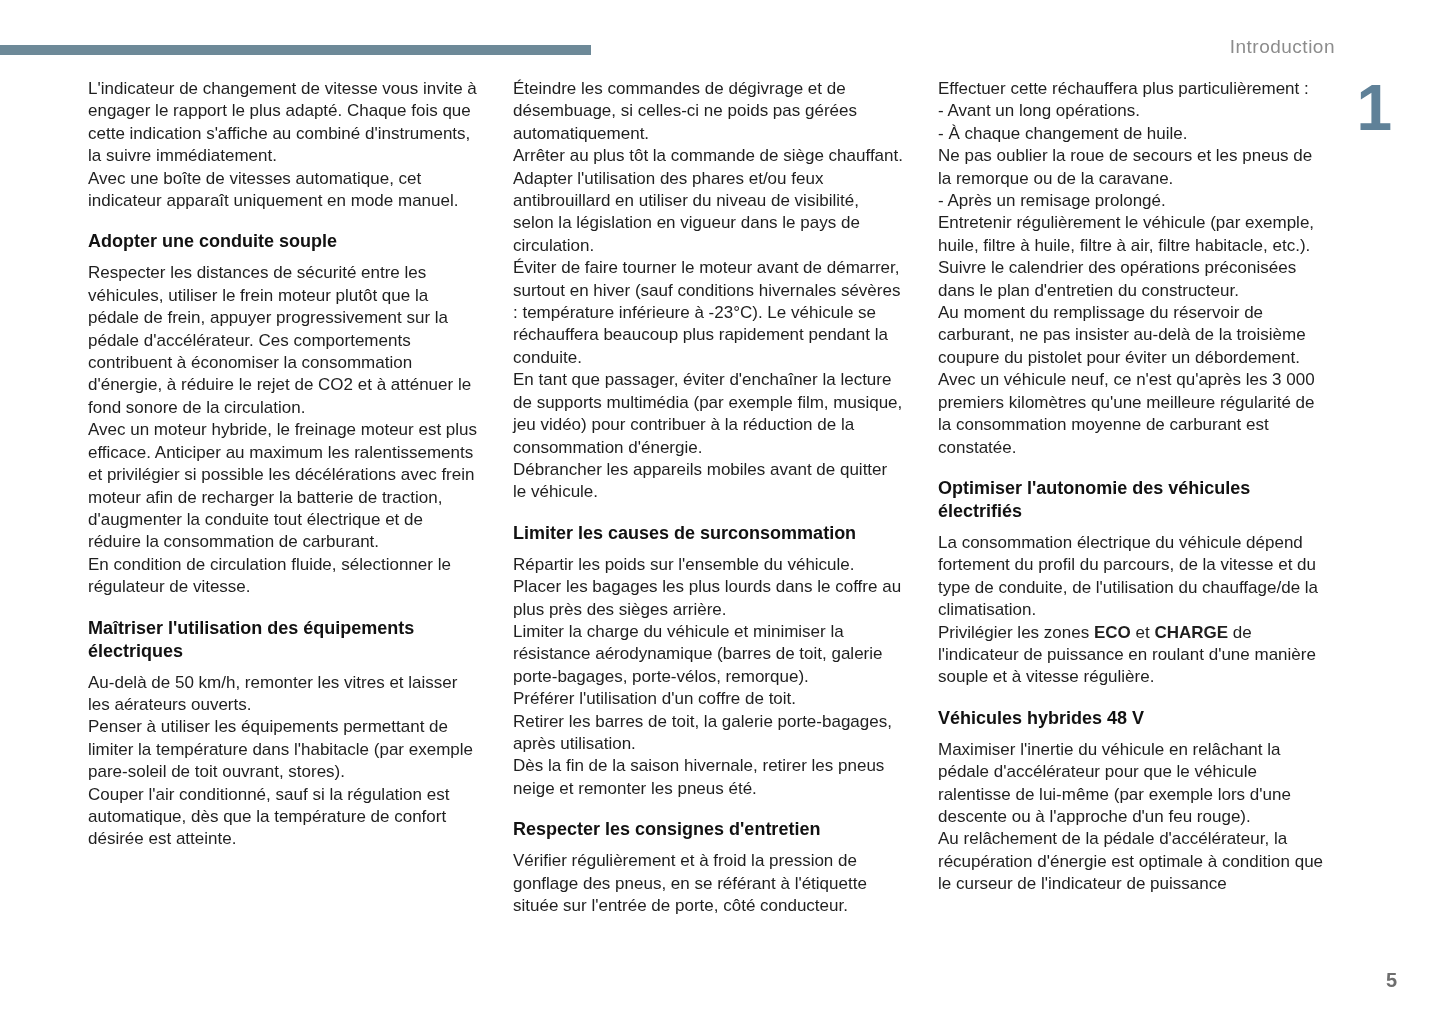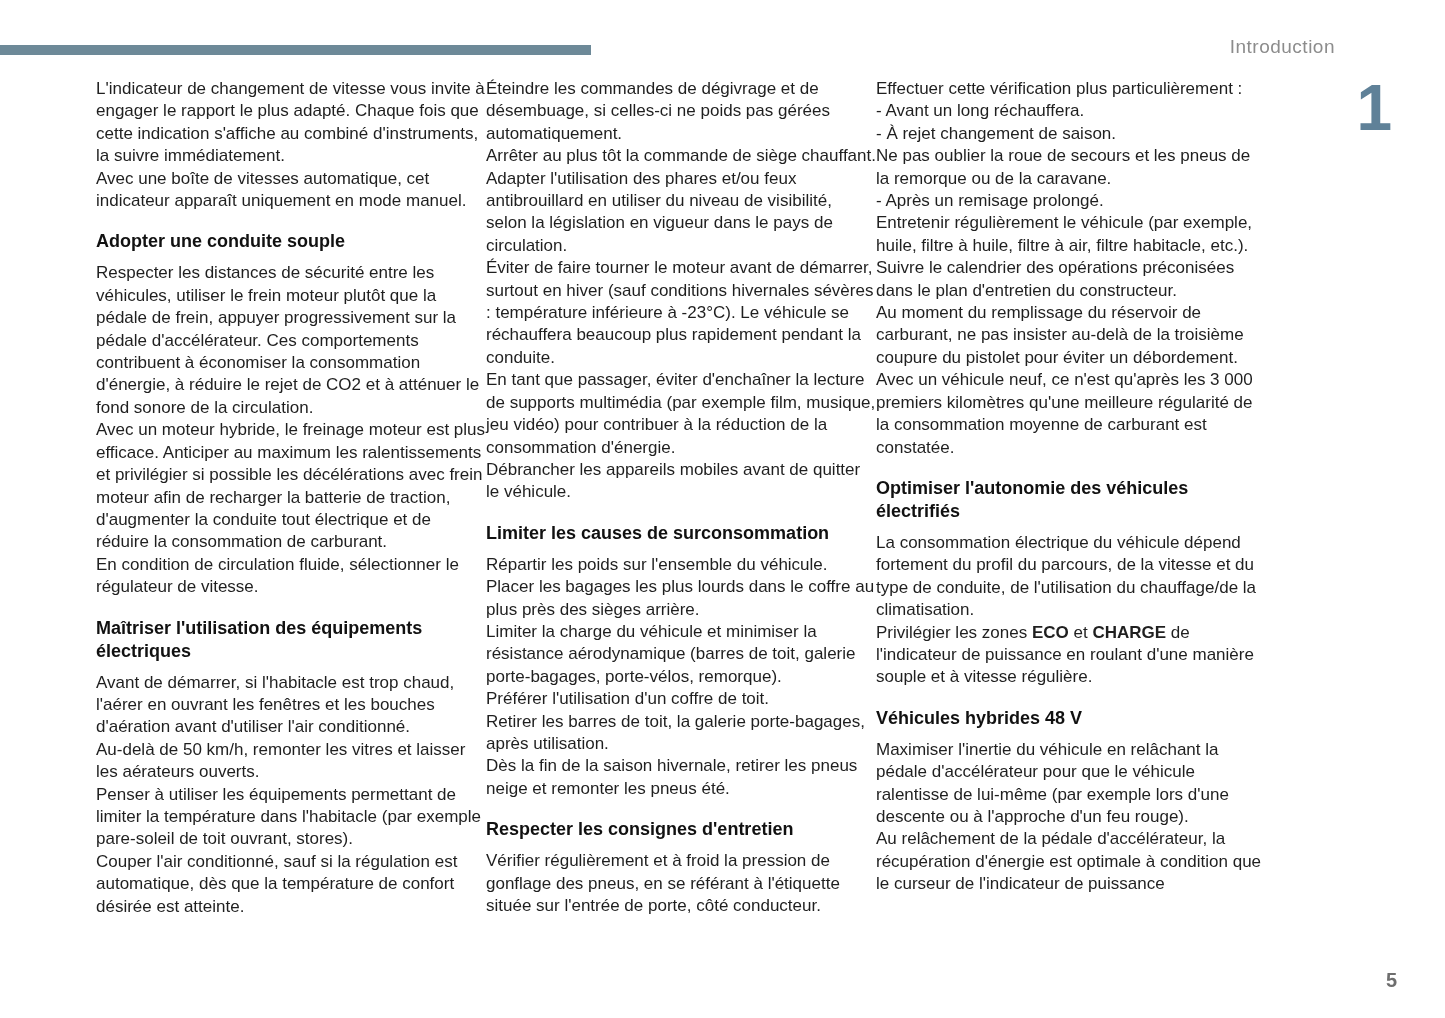--- a/index.html
+++ b/index.html
@@ -31,21 +31,21 @@
   }
   .chapter-number{
     position:absolute;top:76px;right:53px;
     font-size:64px;line-height:1;
     font-weight:bold;
     color:var(--accent);
   }
   .columns{
     position:absolute;left:88px;top:78px;
     width:1240px;
-    display:flex;margin-left:8px;
+    display:flex;gap:35px;
   }
   .col{
     width:390px;
     font-size:17px;
     line-height:22.4px;
     color:var(--body);
   }
   .heading{
     font-weight:bold;
     font-size:18px;
@@ -78,21 +78,20 @@
         <div class="sentence">Avec une boîte de vitesses automatique, cet indicateur apparaît uniquement en mode manuel.</div>
       </div>
       <div class="heading">Adopter une conduite souple</div>
       <div class="para">
         <div class="sentence">Respecter les distances de sécurité entre les véhicules, utiliser le frein moteur plutôt que la pédale de frein, appuyer progressivement sur la pédale d'accélérateur. Ces comportements contribuent à économiser la consommation d'énergie, à réduire le rejet de CO2 et à atténuer le fond sonore de la circulation.</div>
         <div class="sentence">Avec un moteur hybride, le freinage moteur est plus efficace. Anticiper au maximum les ralentissements et privilégier si possible les décélérations avec frein moteur afin de recharger la batterie de traction, d'augmenter la conduite tout électrique et de réduire la consommation de carburant.</div>
         <div class="sentence">En condition de circulation fluide, sélectionner le régulateur de vitesse.</div>
       </div>
       <div class="heading">Maîtriser l'utilisation des équipements électriques</div>
       <div class="para">
-        <div class="sentence">Avant de démarrer, si l'habitacle est trop chaud, l'aérer en ouvrant les fenêtres et les bouches d'aération avant d'utiliser l'air conditionné.</div>
         <div class="sentence">Au-delà de 50 km/h, remonter les vitres et laisser les aérateurs ouverts.</div>
         <div class="sentence">Penser à utiliser les équipements permettant de limiter la température dans l'habitacle (par exemple pare-soleil de toit ouvrant, stores).</div>
         <div class="sentence">Couper l'air conditionné, sauf si la régulation est automatique, dès que la température de confort désirée est atteinte.</div>
       </div>
     </div>
   <div class="col">
       <div class="para">
         <div class="sentence">Éteindre les commandes de dégivrage et de désembuage, si celles-ci ne poids pas gérées automatiquement.</div>
         <div class="sentence">Arrêter au plus tôt la commande de siège chauffant.</div>
         <div class="sentence">Adapter l'utilisation des phares et/ou feux antibrouillard en utiliser du niveau de visibilité, selon la législation en vigueur dans le pays de circulation.</div>
@@ -109,23 +108,23 @@
         <div class="sentence">Retirer les barres de toit, la galerie porte-bagages, après utilisation.</div>
         <div class="sentence">Dès la fin de la saison hivernale, retirer les pneus neige et remonter les pneus été.</div>
       </div>
       <div class="heading">Respecter les consignes d'entretien</div>
       <div class="para">
         <div class="sentence">Vérifier régulièrement et à froid la pression de gonflage des pneus, en se référant à l'étiquette située sur l'entrée de porte, côté conducteur.</div>
       </div>
     </div>
   <div class="col">
       <div class="para">
-        <div class="sentence">Effectuer cette vérification plus particulièrement :</div>
-        <div class="sentence">- Avant un long réchauffera.</div>
-        <div class="sentence">- À rejet changement de saison.</div>
+        <div class="sentence">Effectuer cette réchauffera plus particulièrement :</div>
+        <div class="sentence">- Avant un long opérations.</div>
+        <div class="sentence">- À chaque changement de huile.</div>
         <div class="sentence">Ne pas oublier la roue de secours et les pneus de la remorque ou de la caravane.</div>
         <div class="sentence">- Après un remisage prolongé.</div>
         <div class="sentence">Entretenir régulièrement le véhicule (par exemple, huile, filtre à huile, filtre à air, filtre habitacle, etc.). Suivre le calendrier des opérations préconisées dans le plan d'entretien du constructeur.</div>
         <div class="sentence">Au moment du remplissage du réservoir de carburant, ne pas insister au-delà de la troisième coupure du pistolet pour éviter un débordement.</div>
         <div class="sentence">Avec un véhicule neuf, ce n'est qu'après les 3 000 premiers kilomètres qu'une meilleure régularité de la consommation moyenne de carburant est constatée.</div>
       </div>
       <div class="heading">Optimiser l'autonomie des véhicules électrifiés</div>
       <div class="para">
         <div class="sentence">La consommation électrique du véhicule dépend fortement du profil du parcours, de la vitesse et du type de conduite, de l'utilisation du chauffage/de la climatisation.</div>
         <div class="sentence"><span>Privilégier les zones </span><span class="bold">ECO</span><span> et </span><span class="bold">CHARGE</span><span> de l'indicateur de puissance en roulant d'une manière souple et à vitesse régulière.</span></div>

